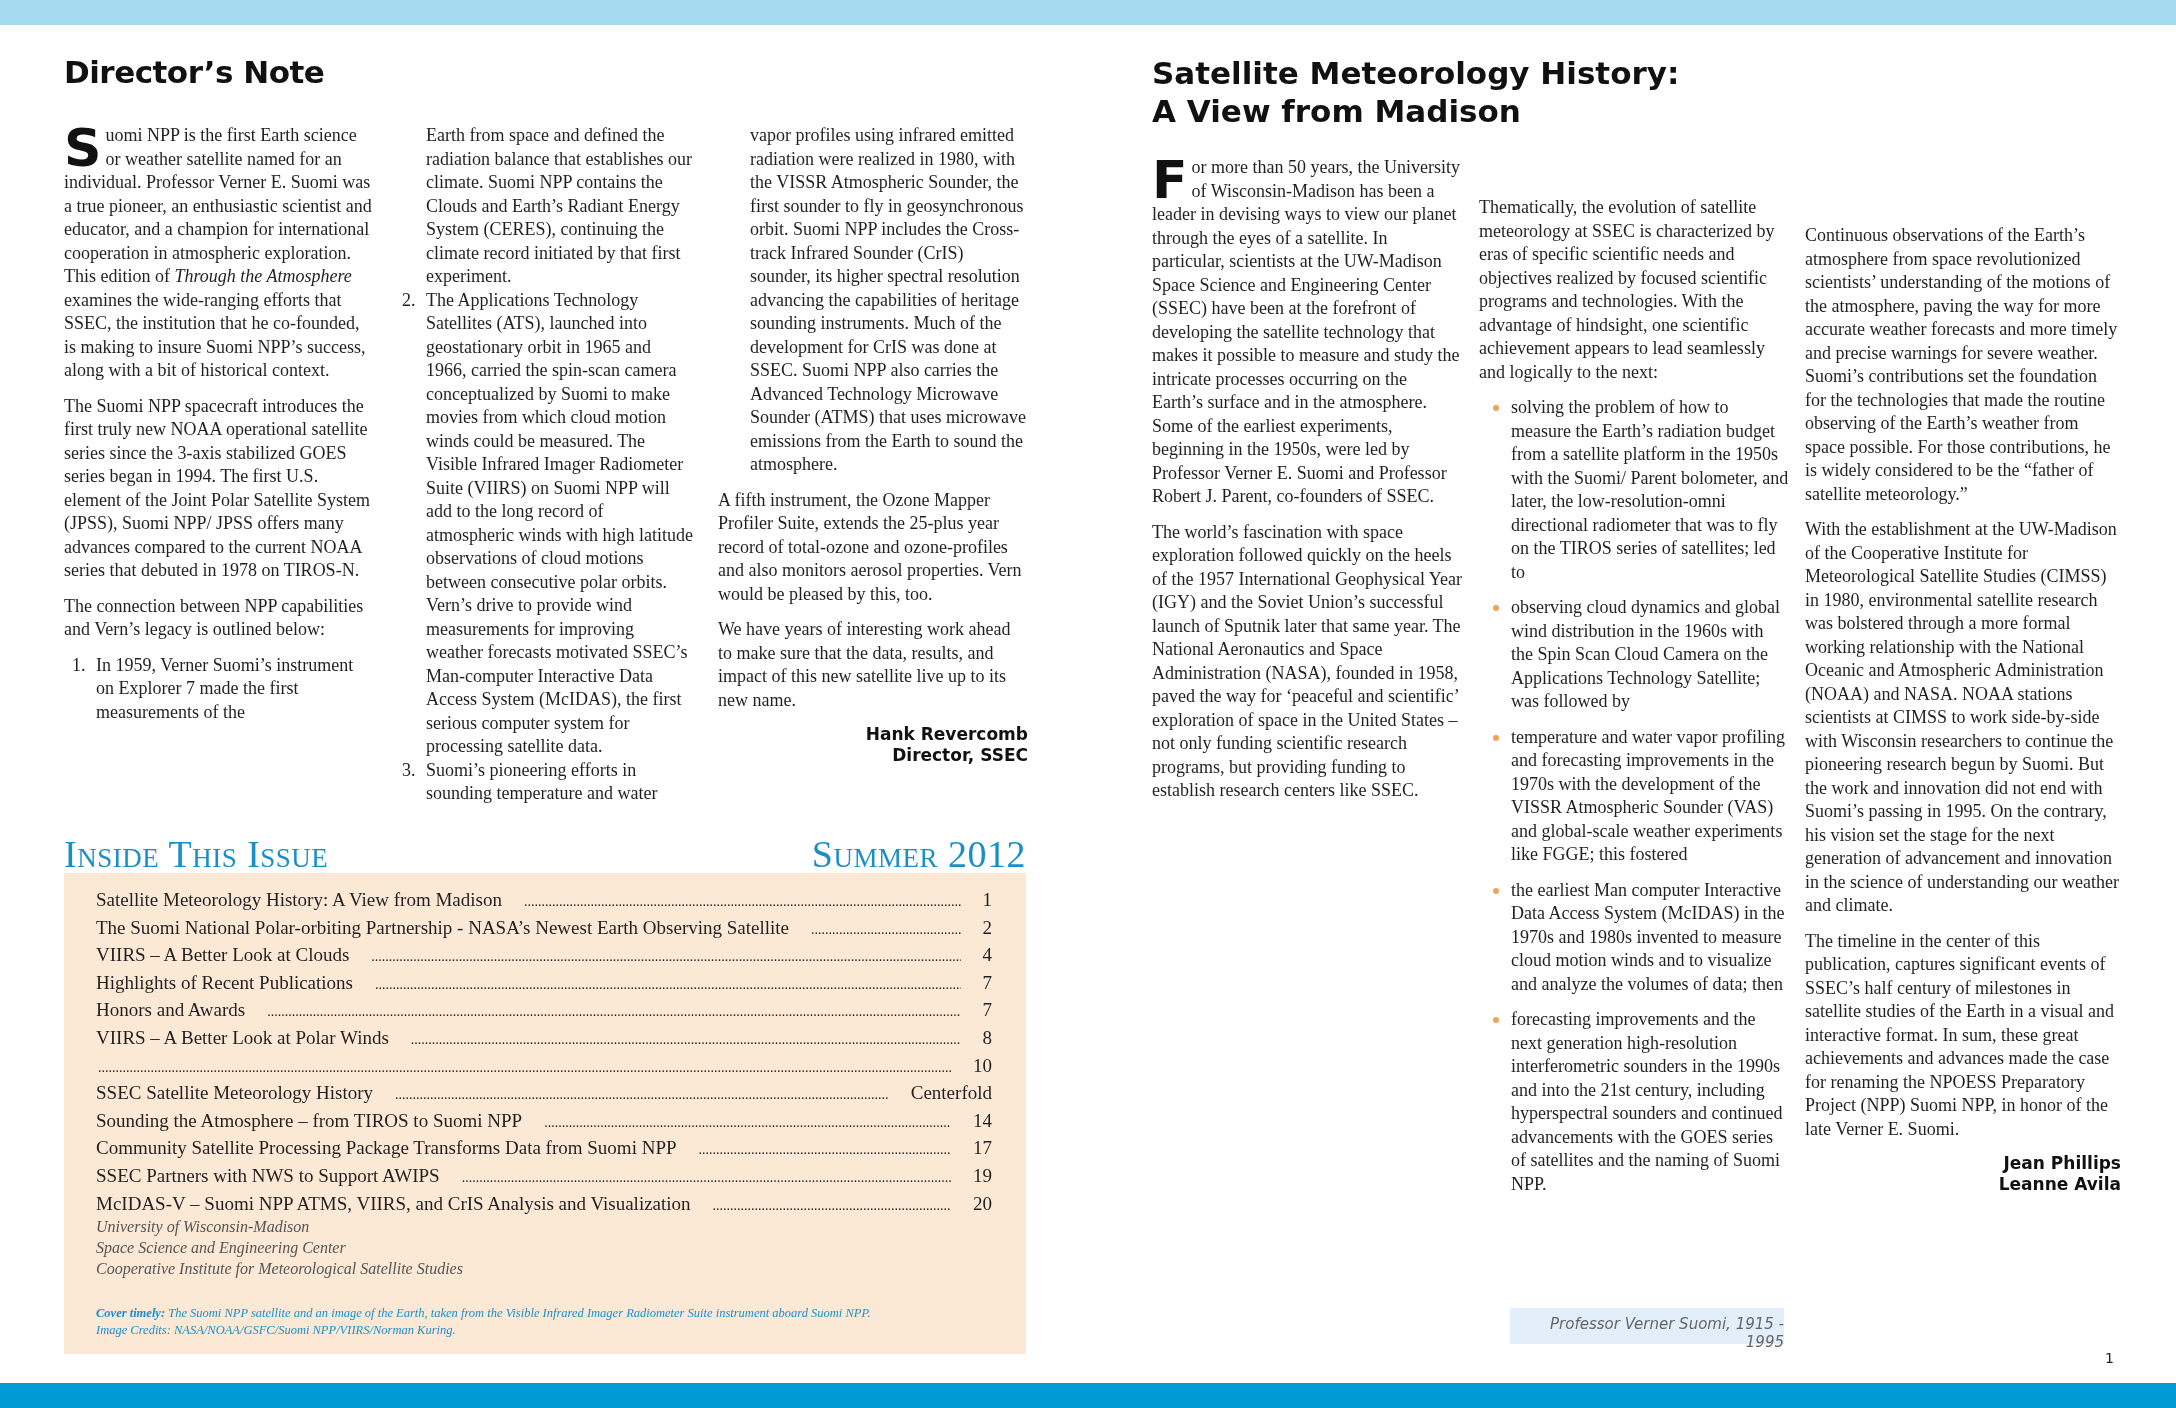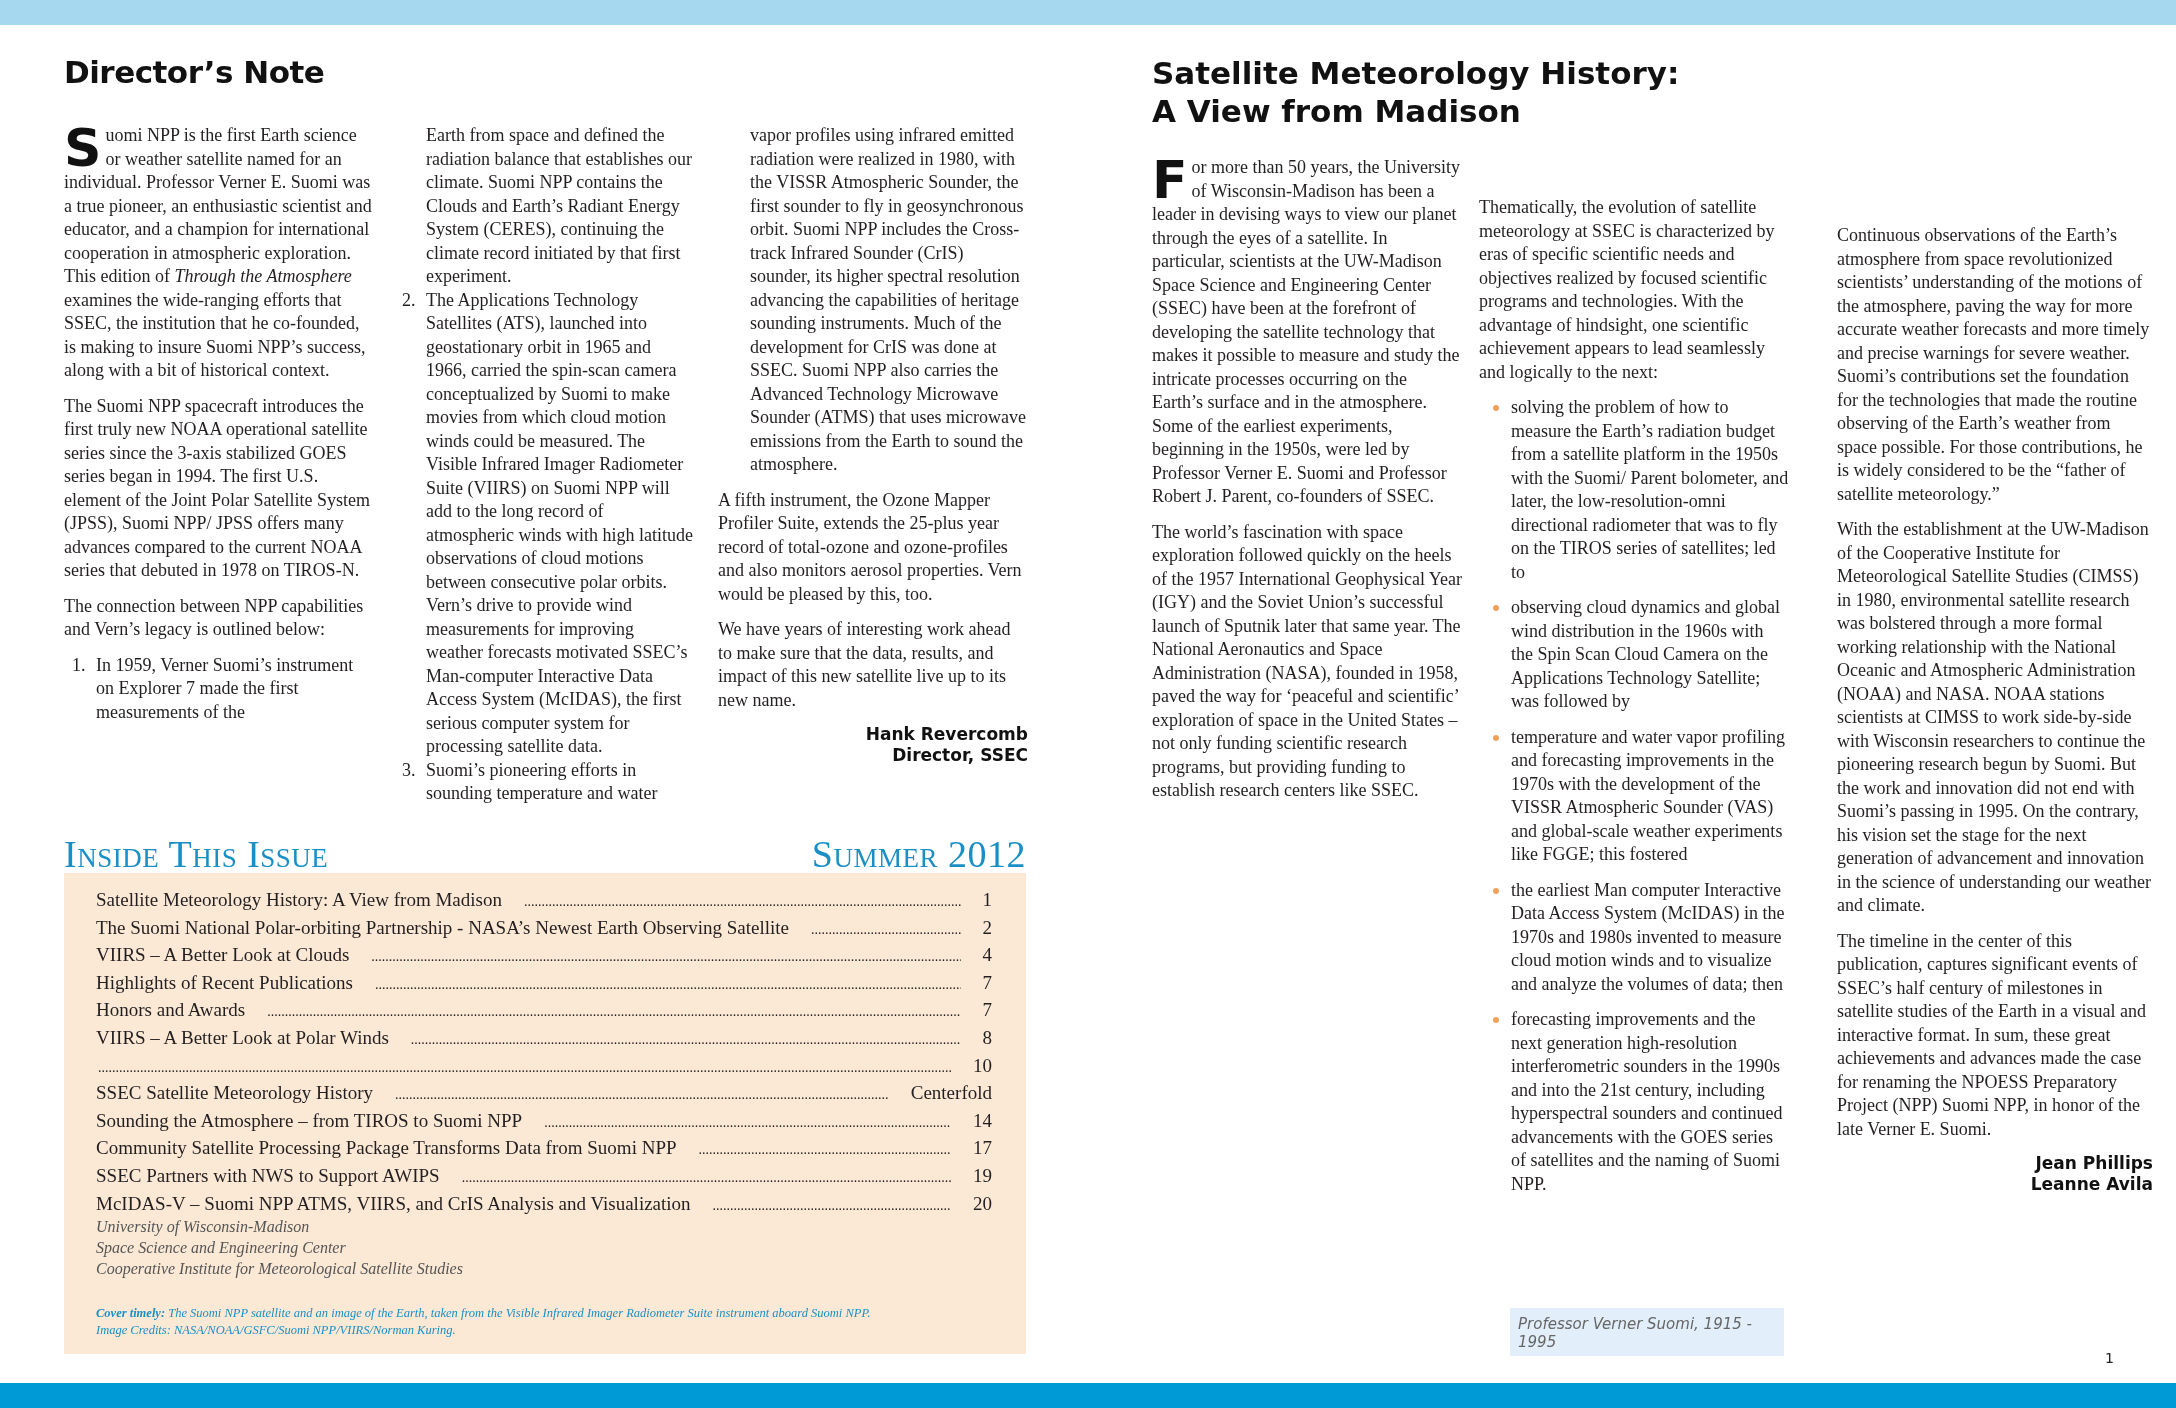--- a/index.html
+++ b/index.html
@@ -40,27 +40,27 @@
   .toc-list li .pg { flex: 0 0 auto; }
 
   .institution { position: absolute; left: 32px; top: 343px; font-style: italic; font-size: 16px; line-height: 21px; color: #555; }
   .cover-credit { position: absolute; left: 32px; top: 432px; width: 900px; font-style: italic; font-size: 12.5px; line-height: 17px; color: #1a8fc6; }
   .cover-credit b { font-weight: bold; }
 
   .hist-title { position: absolute; left: 1152px; top: 54px; font-size: 31px; line-height: 38px; }
 
   #h-col1 { left: 1152px; top: 156px; width: 310px; }
   #h-col2 { left: 1479px; top: 156px; width: 310px; margin-top: 40px; }
-  #h-col3 { left: 1805px; top: 224px; width: 316px; margin-left: 32px; }
+  #h-col3 { left: 1805px; top: 224px; width: 316px; }
 
   .bullets { list-style: none; margin-left: 18px; }
   .bullets li { position: relative; padding-left: 14px; margin-bottom: 12px; }
   .bullets li .bullet { position: absolute; left: -4px; top: 9px; width: 6px; height: 6px; border-radius: 50%; background: #f0a25a; }
 
-  .caption-box { position: absolute; left: 1510px; top: 1308px; width: 274px; height: 48px; background: #e2effa; }
+  .caption-box { position: absolute; left: 1510px; top: 1308px; width: 274px; height: 36px; background: #e2effa; text-align: right; }
   .caption-text { position: absolute; left: 8px; top: 7px; font-family: "DejaVu Sans", "Liberation Sans", sans-serif; font-style: italic; font-size: 15px; color: #666; }
 
   .page-num { position: absolute; left: 2105px; top: 1350px; font-family: "DejaVu Sans", "Liberation Sans", sans-serif; font-size: 14px; color: #222; }
 </style>
 </head>
 <body>
 
 <div class="top-bar"></div>
 
 <h1 class="directors-title heading-sans">Director’s Note</h1>

